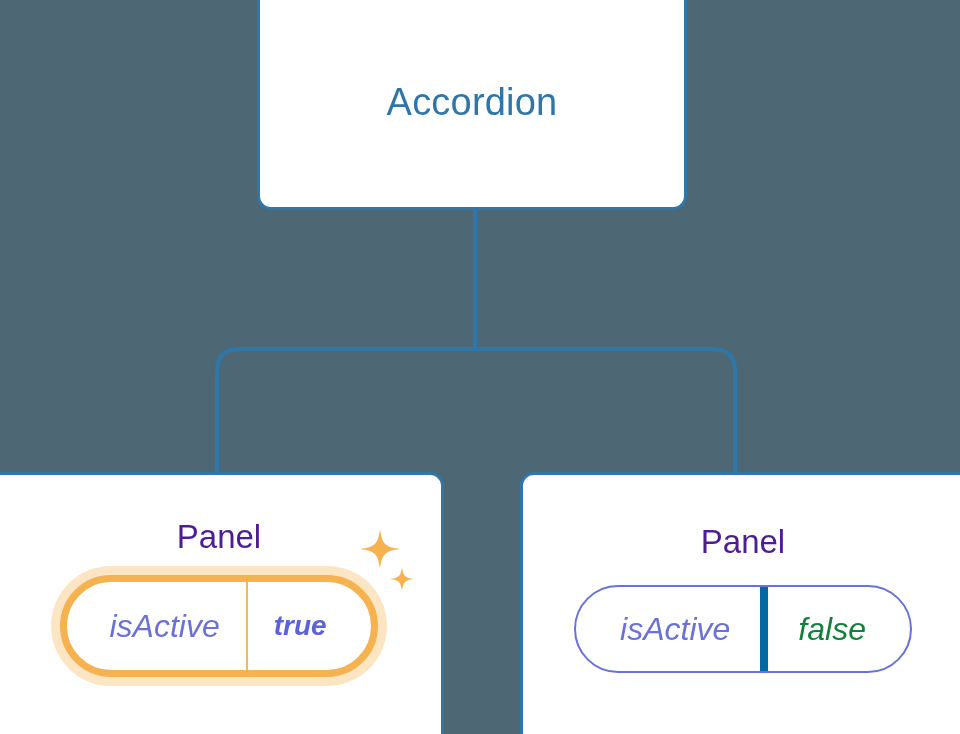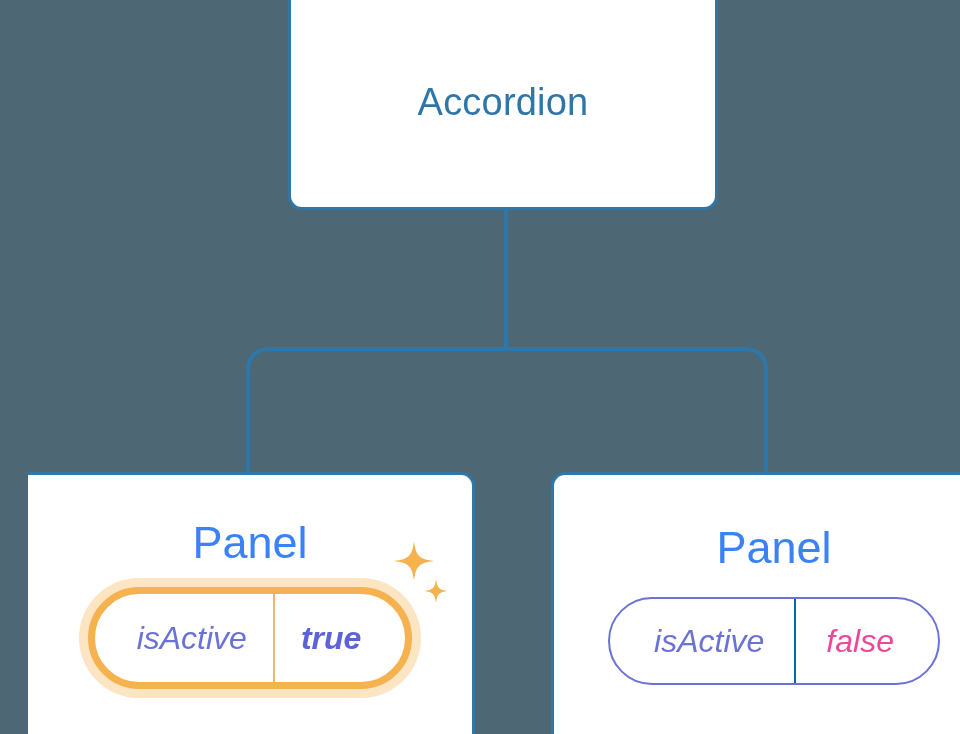--- a/index.html
+++ b/index.html
@@ -11,21 +11,20 @@
     height: 734px;
     overflow: hidden;
     background: #4d6874;
     font-family: "Liberation Sans", sans-serif;
     -webkit-font-smoothing: antialiased;
   }
   #stage {
     position: relative;
     width: 860px;
     height: 734px;
-    margin-left: 31px;
   }
 
   
   #connectors {
     position: absolute;
     left: 0;
     top: 0;
     width: 960px;
     height: 734px;
     pointer-events: none;
@@ -76,22 +75,22 @@
     border-left: none;
     border-radius: 0 14px 0 0;
   }
   #panel-node-2 {
     left: 520px;
     width: 443px;
     border-right: none;
     border-radius: 14px 0 0 0;
   }
   .panel-title {
-    color: #3b82f6;
-    font-size: 45px;
+    color: #4c1d95;
+    font-size: 33px;
     line-height: 1;
   }
   #panel-node-1 .panel-title { margin-top: 45px; }
   #panel-node-2 .panel-title { margin-top: 50px; }
 
   
   .pill-wrap {
     position: relative;
     display: inline-flex;
     font-style: italic;
@@ -121,39 +120,39 @@
     height: 88px;
   }
   .pill.plain .pill-key {
     padding: 0 30px 0 44px;
     font-size: 32px;
     color: #6b72d6;
   }
   .pill.plain .pill-val {
     padding: 0 44px 0 30px;
     font-size: 32px;
-    color: #ec4899;
-    border-left: 2px solid #0369a1;
+    color: #15803d;
+    border-left: 8px solid #0369a1;
     text-align: center;
   }
 
   
   .pill.highlighted {
     border: 7px solid #f5b24f;
     height: 102px;
     box-shadow: 0 0 0 9px rgba(245,178,79,0.34);
   }
   .pill.highlighted .pill-key {
     padding: 0 26px 0 42px;
     font-size: 32px;
     color: #6b72d6;
   }
   .pill.highlighted .pill-val {
     padding: 0 44px 0 26px;
-    font-size: 32px;
+    font-size: 28px;
     color: #5c63d8;
     font-weight: bold;
     border-left: 2px solid #f0b766;
   }
 
   
   .sparkles {
     position: absolute;
     right: -38px;
     top: -48px;

